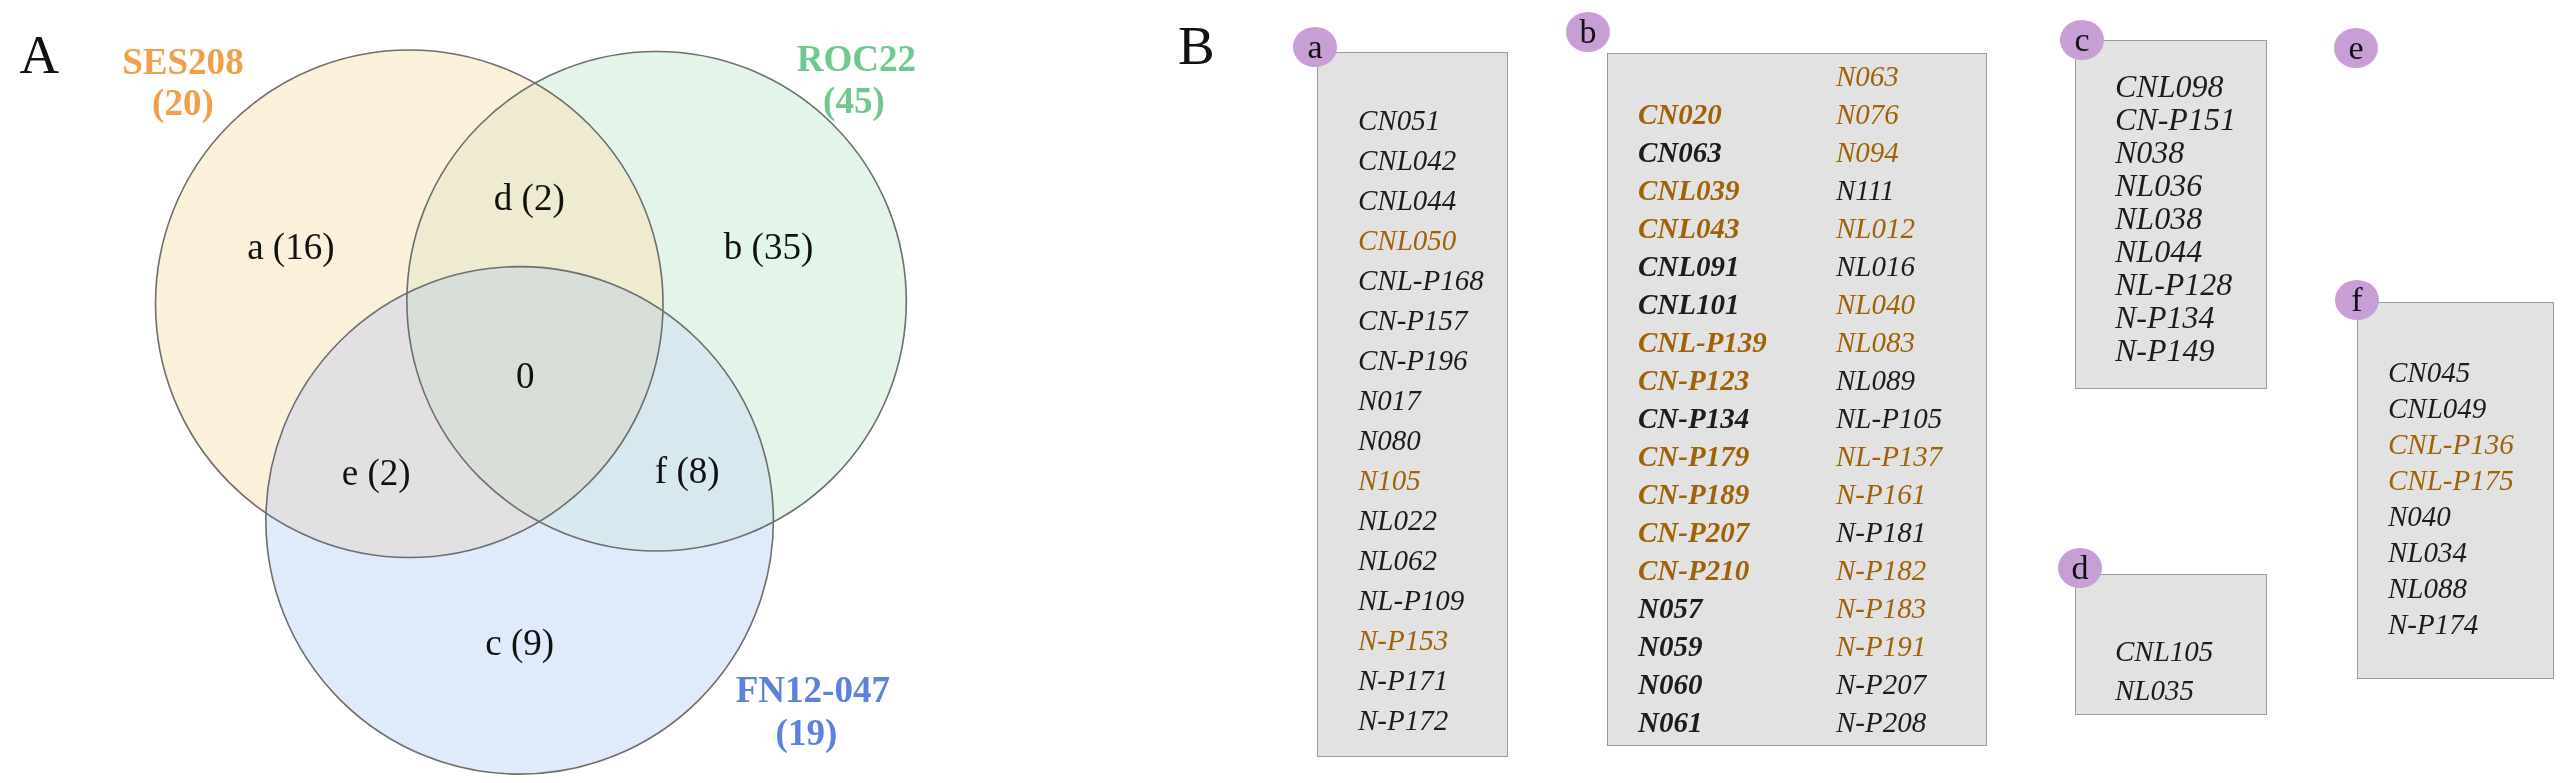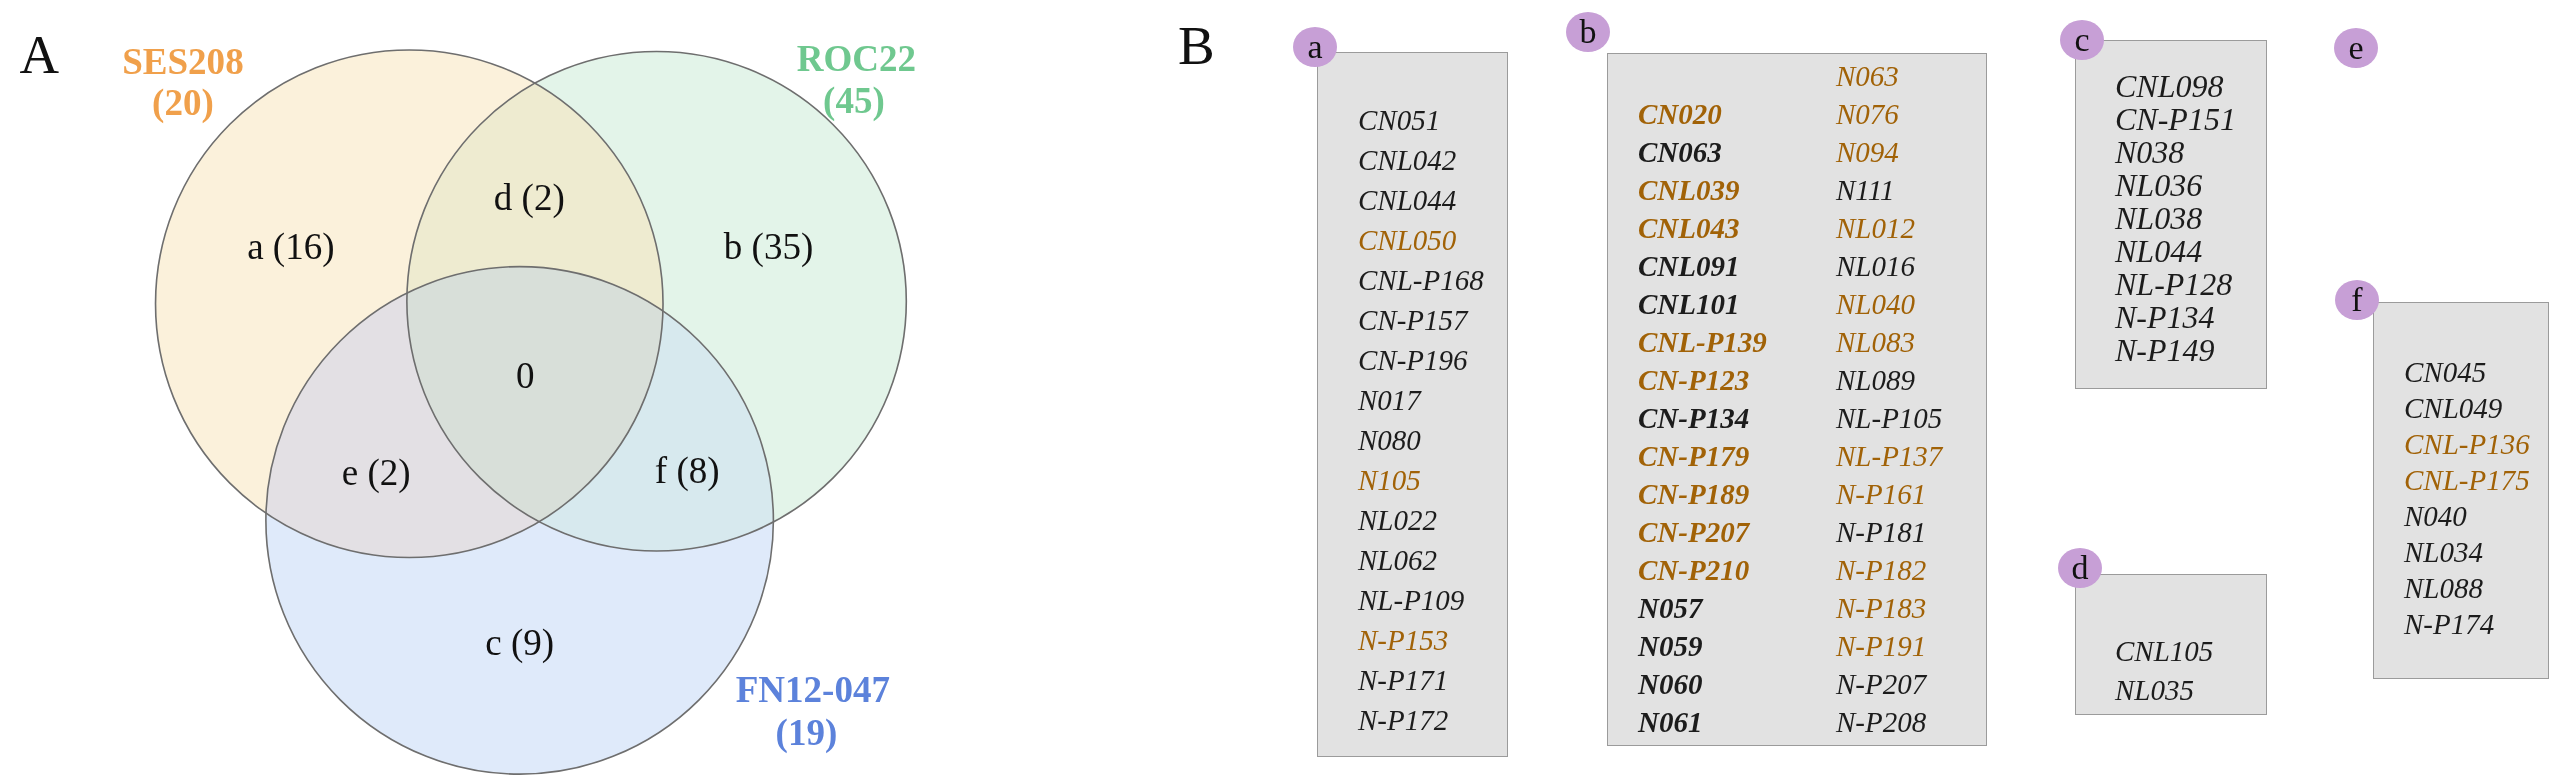--- a/index.html
+++ b/index.html
@@ -185,21 +185,21 @@
   <div class="gbox" style="left:2075px; top:574px; width:192px; height:141px;">
     <div class="col lh48" style="left:39px; top:57px;">
         <div class="item">CNL105</div>
         <div class="item">NL035</div>
       </div>
   </div>
 
   <div class="badge" style="left:2334px; top:28px;">e</div>
 
   <div class="badge" style="left:2335px; top:280px;">f</div>
-  <div class="gbox" style="left:2357px; top:302px; width:176px; height:377px;margin-left:16px;">
+  <div class="gbox" style="left:2357px; top:302px; width:197px; height:377px;">
     <div class="col lh45" style="left:30px; top:51px;">
         <div class="item">CN045</div>
         <div class="item">CNL049</div>
         <div class="item hl">CNL-P136</div>
         <div class="item hl">CNL-P175</div>
         <div class="item">N040</div>
         <div class="item">NL034</div>
         <div class="item">NL088</div>
         <div class="item">N-P174</div>
       </div>

